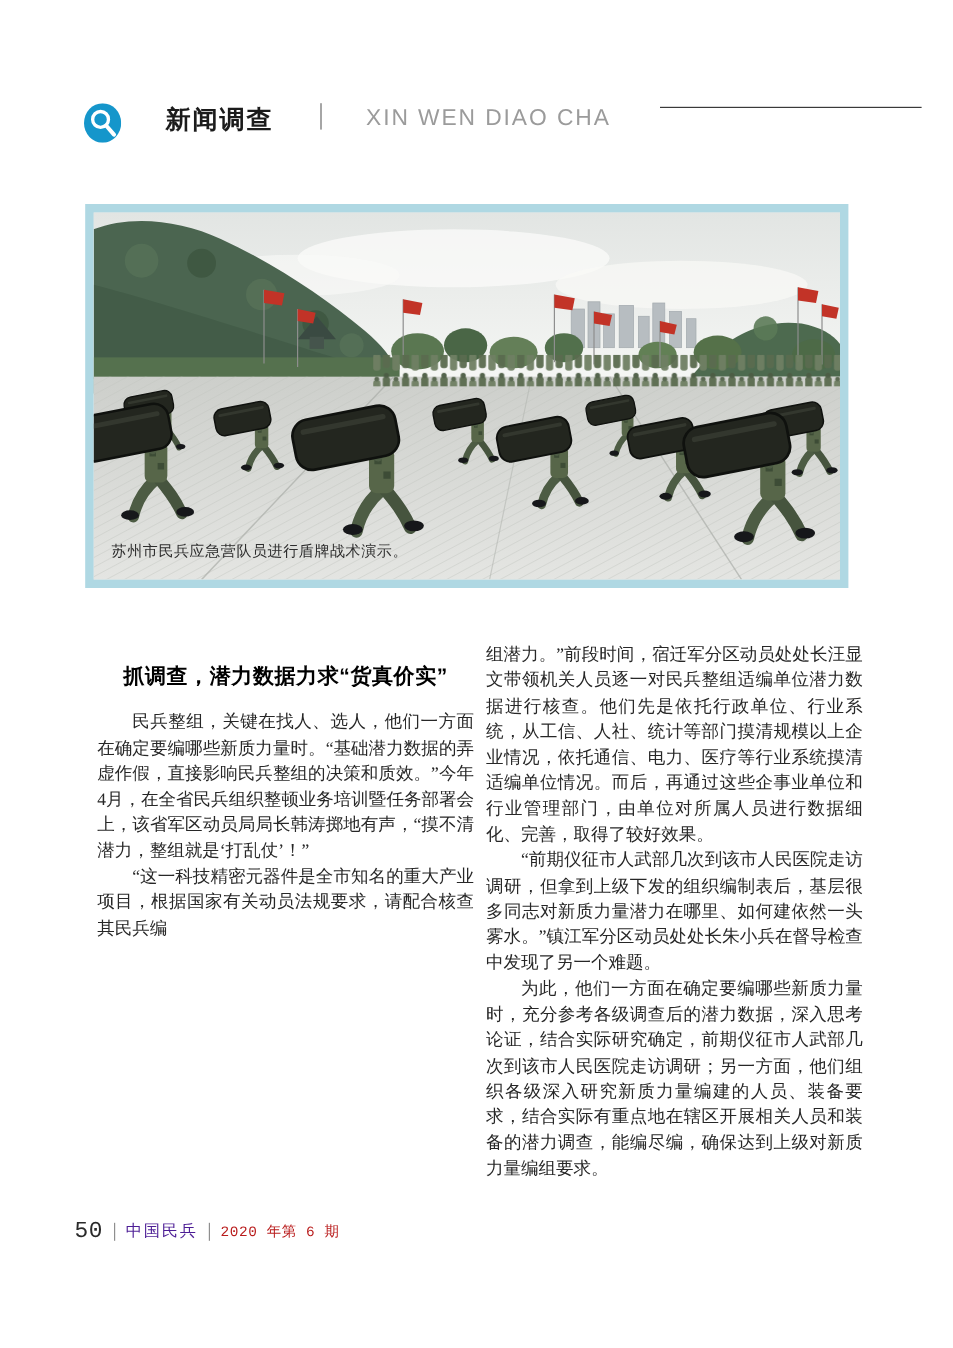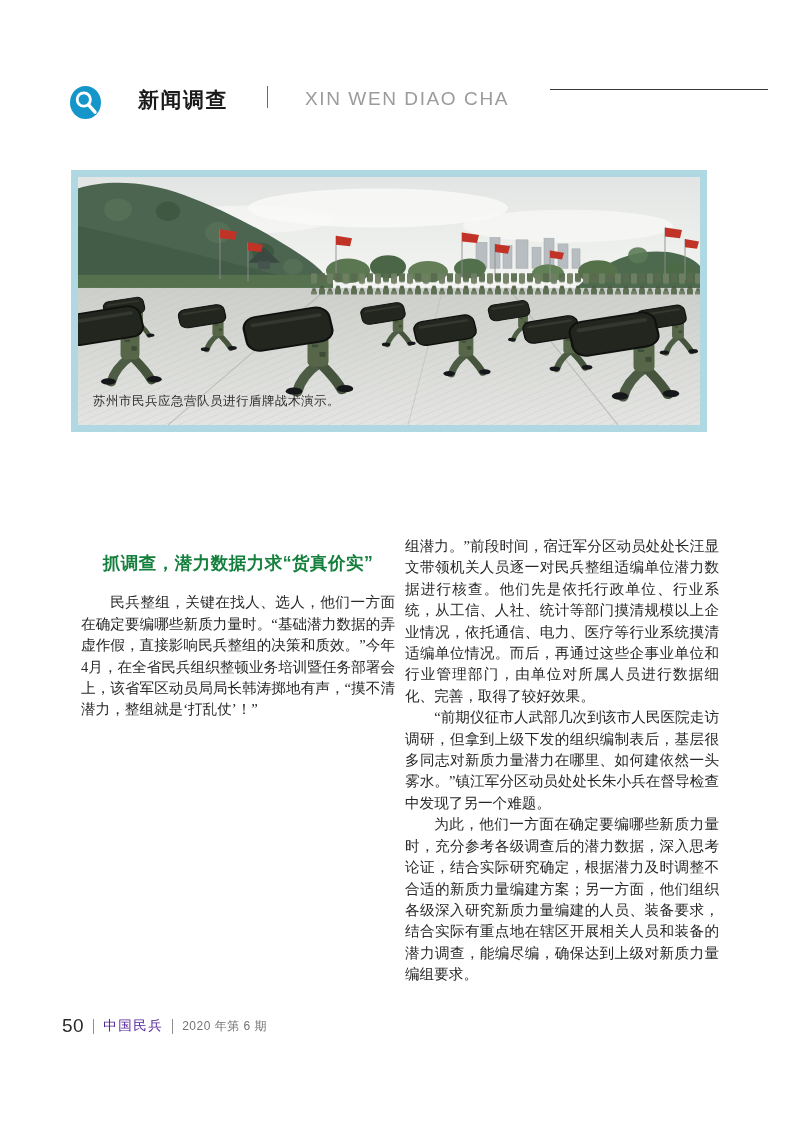--- a/index.html
+++ b/index.html
@@ -10,44 +10,44 @@
   .header{position:absolute;left:70px;top:86px;right:26px;display:flex;align-items:flex-start;gap:28px;}
   .mag-icon{width:31px;height:33px;flex:0 0 auto;}
   .sec-title{font-family:"Liberation Sans",sans-serif;font-weight:bold;font-size:21px;
              color:#1b1b1b;margin-left:9px;letter-spacing:1.5px;white-space:nowrap;}
   .sec-divider{width:1px;height:22px;background:#6d6d6d;margin:0 9px 0 11px;flex:0 0 auto;}
   .sec-pinyin{font-family:"Liberation Sans",sans-serif;font-size:19px;color:#9b9b9b;
               letter-spacing:1.6px;white-space:nowrap;padding-top:2px;}
   .sec-rule{flex:1 1 auto;height:1px;background:#3a3a3a;margin-left:13px;margin-top:3px;}
 
   
-  .photo-frame{position:absolute;left:71px;top:170px;width:636px;height:262px;
+  .photo-frame{position:absolute;left:71px;top:170px;width:636px;height:320px;
                background:#afd8e3;padding:7px;box-sizing:border-box;}
   .photo{position:relative;width:100%;height:100%;overflow:hidden;background:#e8eae8;}
   .photo svg{display:block;width:100%;height:100%;}
   .photo-caption{position:absolute;left:15px;bottom:15px;font-size:12.5px;color:#2e2e2e;
                  letter-spacing:0.5px;}
 
   
   .col{position:absolute;top:536px;width:314px;font-size:14.6px;line-height:21.4px;
        text-align:justify;color:#272727;}
   .col-left{left:81px;}
   .col-right{left:405px;}
   .headline{font-family:"Liberation Sans",sans-serif;font-weight:bold;font-size:17.5px;
-            color:#15803d;text-align:center;margin:17px 0 18px 0;letter-spacing:0.5px;}
+            color:#000000;text-align:center;margin:17px 0 18px 0;letter-spacing:0.5px;}
   .col p{margin:0;text-indent:2em;}
   .col p.no-indent{text-indent:0;}
 
   
   .footer{position:absolute;left:62px;top:1015px;display:flex;align-items:center;
-          font-family:Liberation Sans, sans-serif;}
+          font-family:Liberation Mono, monospace;}
   .page-num{font-size:19px;color:#2a2a2a;letter-spacing:0.5px;}
   .foot-div{width:1px;height:15px;background:#8f8f8f;margin:0 9px;}
   .mag-name{font-size:13.5px;color:#4c1d95;letter-spacing:1.5px;}
-  .issue{font-size:12px;color:#737373;letter-spacing:0.5px;}
+  .issue{font-size:12px;color:#b91c1c;letter-spacing:0.5px;}
 </style>
 </head>
 <body>
 
 <div class="page">
 
   <div class="header">
     <svg class="mag-icon" viewBox="0 0 31 33">
       <ellipse cx="15.5" cy="16.5" rx="15.5" ry="16.5" fill="#1596cb"></ellipse>
       <circle cx="13.8" cy="13.5" r="6.6" fill="none" stroke="#ffffff" stroke-width="2.8"></circle>
@@ -177,26 +177,27 @@
         <use href="#soldier" transform="translate(240,264) scale(1.5)"></use>
         <use href="#soldier" transform="translate(566,270) scale(1.5)"></use>
       </svg>
       <div class="photo-caption">苏州市民兵应急营队员进行盾牌战术演示。</div>
     </div>
   </div>
 
   <div class="col col-left">
     <div class="headline">抓调查，潜力数据力求“货真价实”</div>
     <p>民兵整组，关键在找人、选人，他们一方面在确定要编哪些新质力量时。“基础潜力数据的弄虚作假，直接影响民兵整组的决策和质效。”今年4月，在全省民兵组织整顿业务培训暨任务部署会上，该省军区动员局局长韩涛掷地有声，“摸不清潜力，整组就是‘打乱仗’！”</p>
+    <p>“这一科技精密元器件是全市知名的重大产业项目，根据国家有关动员法规要求，请配合核查其民兵编</p>
   </div>
 
   <div class="col col-right">
     <p class="no-indent">组潜力。”前段时间，宿迁军分区动员处处长汪显文带领机关人员逐一对民兵整组适编单位潜力数据进行核查。他们先是依托行政单位、行业系统，从工信、人社、统计等部门摸清规模以上企业情况，依托通信、电力、医疗等行业系统摸清适编单位情况。而后，再通过这些企事业单位和行业管理部门，由单位对所属人员进行数据细化、完善，取得了较好效果。</p>
     <p>“前期仪征市人武部几次到该市人民医院走访调研，但拿到上级下发的组织编制表后，基层很多同志对新质力量潜力在哪里、如何建依然一头雾水。”镇江军分区动员处处长朱小兵在督导检查中发现了另一个难题。</p>
-    <p>为此，他们一方面在确定要编哪些新质力量时，充分参考各级调查后的潜力数据，深入思考论证，结合实际研究确定，根据潜力及时调整不合适的新质力量编建方案；另一方面，他们组织各级深入研究新质力量编建的人员、装备要求，结合实际有重点地在辖区开展相关人员和装备的潜力调查，能编尽编，确保达到上级对新质力量编组要求。</p>
+    <p>为此，他们一方面在确定要编哪些新质力量时，充分参考各级调查后的潜力数据，深入思考论证，结合实际研究确定，前期仪征市人武部几次到该市人民医院走访调研；另一方面，他们组织各级深入研究新质力量编建的人员、装备要求，结合实际有重点地在辖区开展相关人员和装备的潜力调查，能编尽编，确保达到上级对新质力量编组要求。</p>
   </div>
 
   <div class="footer">
     <span class="page-num">50</span>
     <span class="foot-div"></span>
     <span class="mag-name">中国民兵</span>
     <span class="foot-div"></span>
     <span class="issue">2020 年第 6 期</span>
   </div>
 

